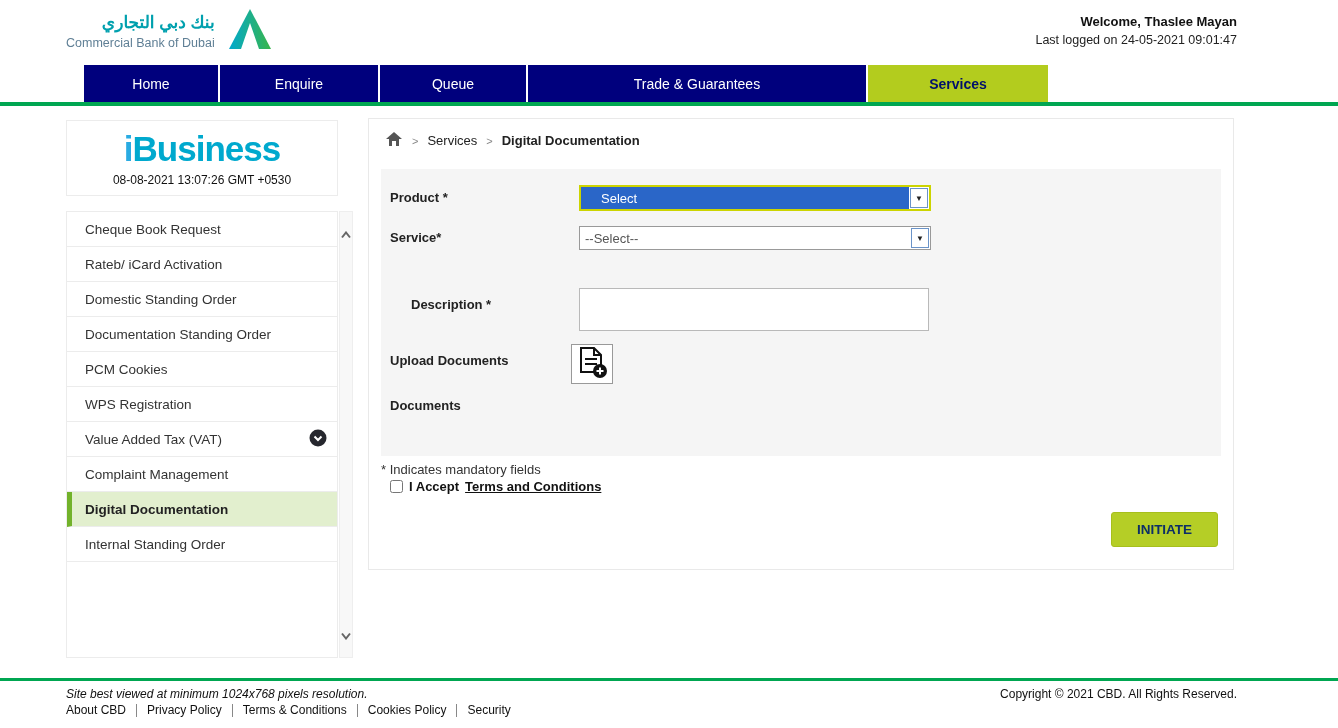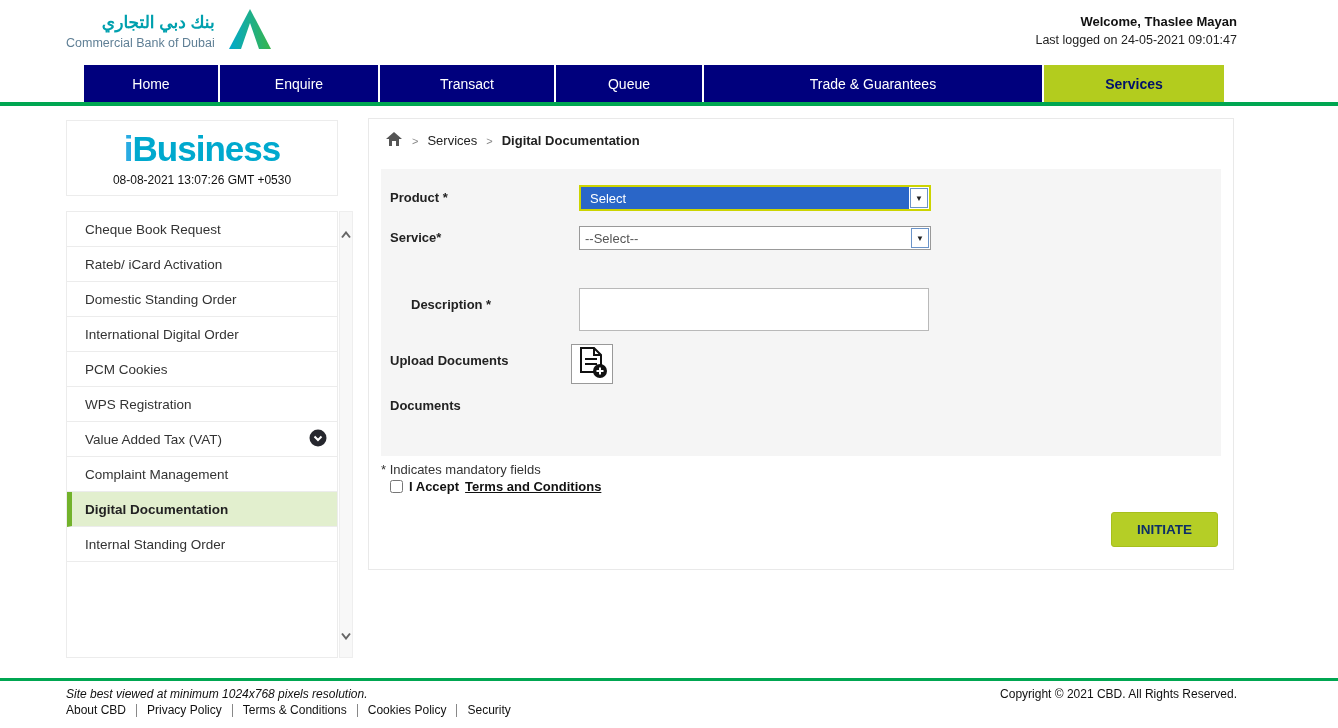--- a/index.html
+++ b/index.html
@@ -45,21 +45,21 @@
   .flabel { position:absolute; font-size:13px; font-weight:bold; color:#222; }
   .lbl-product { left:9px; top:21px; }
   .lbl-service { left:9px; top:61px; }
   .lbl-desc    { left:9px; top:128px;padding-left:21px; }
   .lbl-upload  { left:9px; top:184px; }
   .lbl-docs    { left:9px; top:229px; }
 
   .sel { position:absolute; display:flex; background:#fff; cursor:pointer; }
   .sel-product { left:198px; top:16px; width:352px; height:26px; border:2px solid #ccd400; }
   .sel-service { left:198px; top:57px; width:352px; height:24px; border:1px solid #999; }
-  .sel-fill-selected { flex:1; background:#2a66c8; color:#fff; font-size:13px; display:flex; align-items:center; padding:0 9px; }
+  .sel-fill-selected { flex:1; background:#2a66c8; color:#fff; font-size:13px; display:flex; align-items:center; padding:0 20px; }
   .sel-fill-plain { flex:1; color:#555; font-size:13px; display:flex; align-items:center; padding:0 5px; }
   .sel-btn { width:18px; margin:1px; border:1px solid #6a93c8; background:#fff; display:flex; align-items:center; justify-content:center; font-size:8px; color:#222; }
 
   .txt-desc { position:absolute; left:198px; top:119px; width:350px; height:43px; border:1px solid #b9b9b9; background:#fff; resize:none; font-family:"Liberation Sans", sans-serif; font-size:13px; padding:4px; }
 
   .btn-upload { position:absolute; left:190px; top:175px; width:42px; height:40px; background:#fff; border:1px solid #999; display:flex; align-items:center; justify-content:center; cursor:pointer; }
 
   .mandatory-note { position:absolute; left:12px; top:343px; font-size:13px; color:#333; }
   .accept-row { position:absolute; left:21px; top:360px; display:flex; align-items:center; gap:6px; font-size:13px; font-weight:bold; color:#111; }
   .accept-row input { width:13px; height:13px; margin:0; cursor:pointer; }
@@ -100,21 +100,20 @@
     </span>
   </div>
   <div class="welcome-box">
     <div class="welcome-line">Welcome, Thaslee Mayan</div>
     <div class="lastlog-line">Last logged on 24-05-2021 09:01:47</div>
   </div>
 
   <div class="nav">
     <div class="nav-tab" style="width:134px">Home</div>
     <div class="nav-tab" style="width:158px">Enquire</div>
-    <div class="nav-tab" style="width:174px">Transact</div>
     <div class="nav-tab" style="width:146px">Queue</div>
     <div class="nav-tab" style="width:338px">Trade &amp; Guarantees</div>
     <div class="nav-tab active" style="width:180px">Services</div>
   </div>
   <div class="green-line"></div>
 
   <div class="brand-box">
     <div class="brand">
       <span class="bi">i</span><span class="brest">Business</span>
     </div>
@@ -125,21 +124,21 @@
     <div class="side-item">
         <span>Cheque Book Request</span>
       </div>
     <div class="side-item">
         <span>Rateb/ iCard Activation</span>
       </div>
     <div class="side-item">
         <span>Domestic Standing Order</span>
       </div>
     <div class="side-item">
-        <span>International Digital Order</span>
+        <span>Documentation Standing Order</span>
       </div>
     <div class="side-item">
         <span>PCM Cookies</span>
       </div>
     <div class="side-item">
         <span>WPS Registration</span>
       </div>
     <div class="side-item">
       <span>Value Added Tax (VAT)</span>
       <span class="vat-icon">

